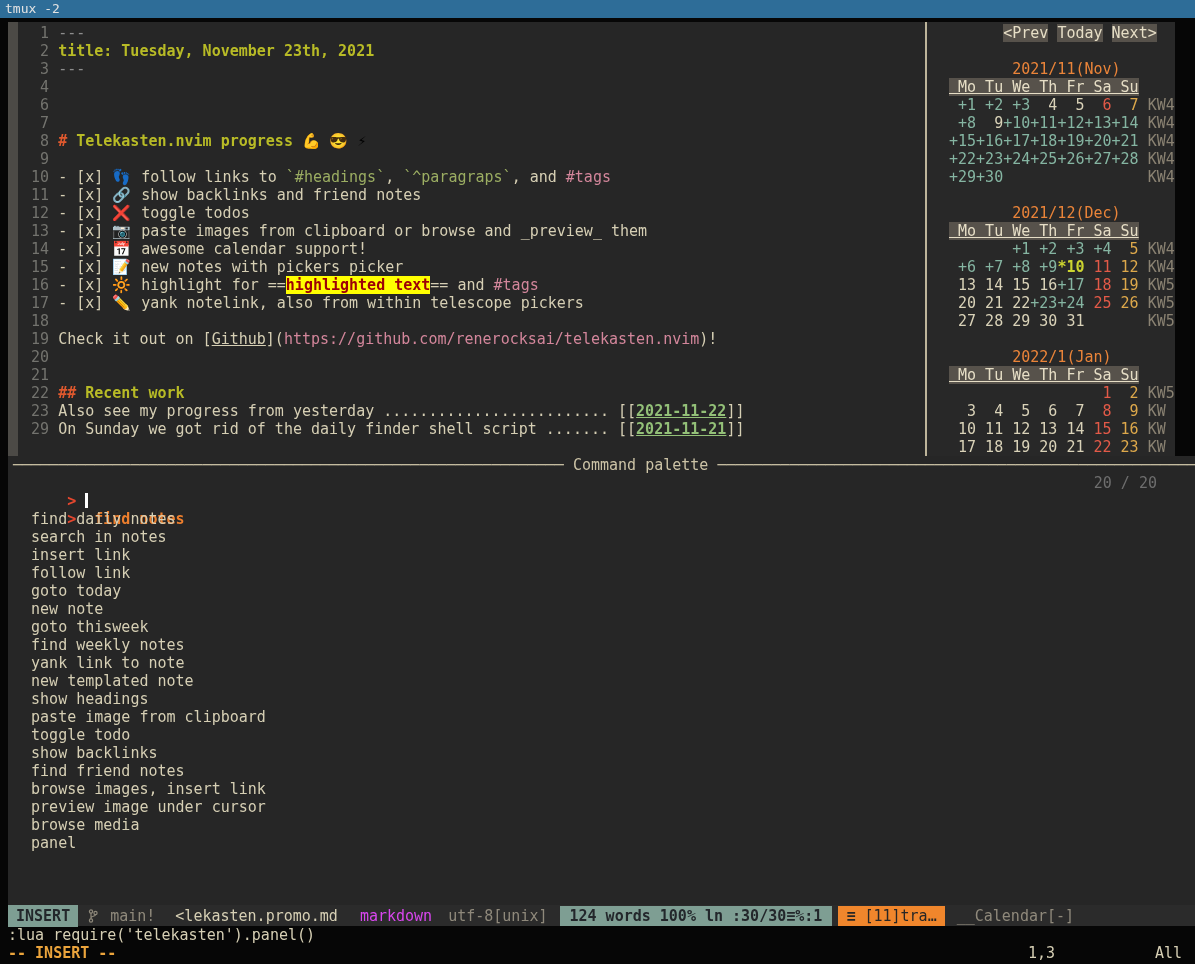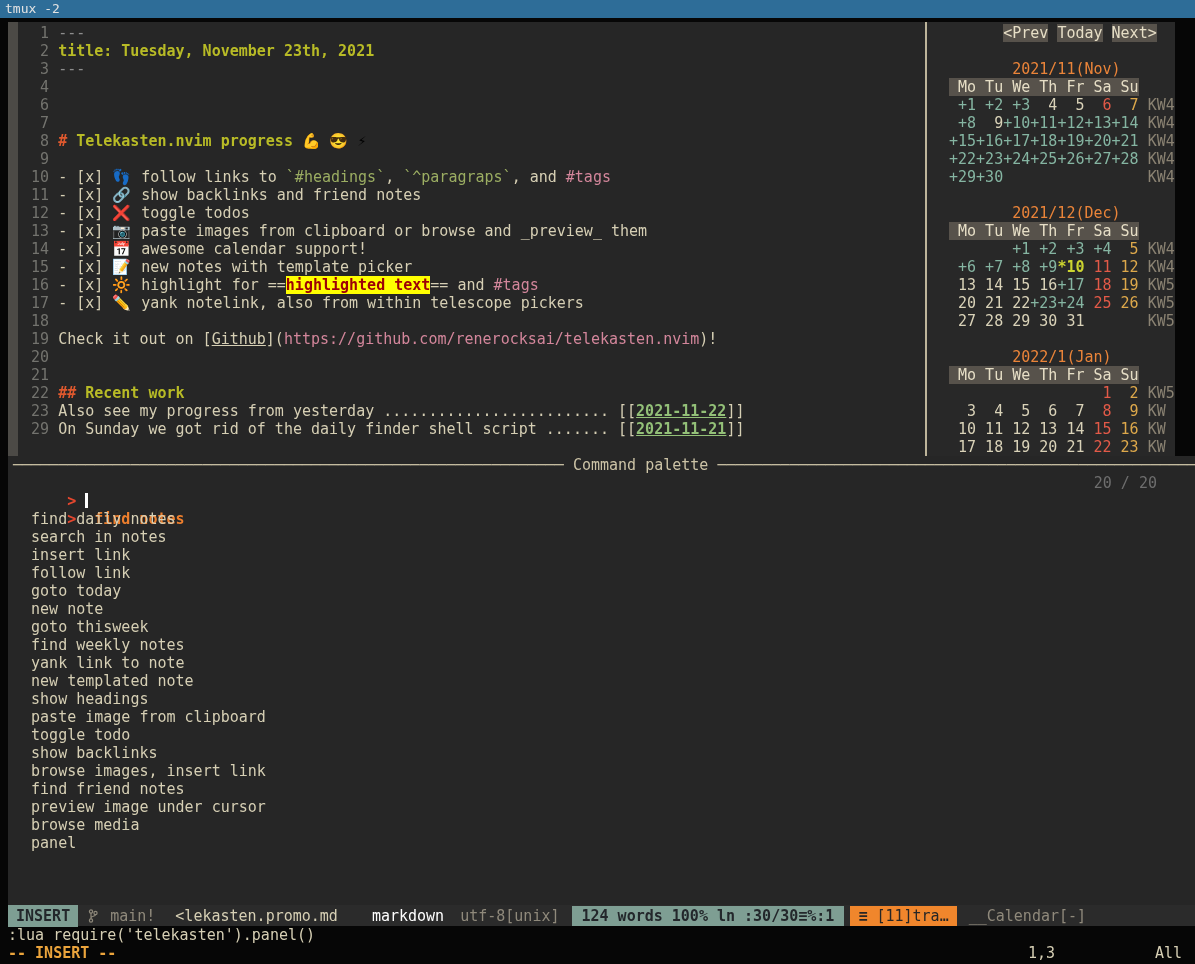--- a/index.html
+++ b/index.html
@@ -26,21 +26,21 @@
   .s-ul{color:#d6cfb4;text-decoration:underline;}
   .s-hl{background:#ffff00;color:#9d0006;font-weight:bold;}
   .s-emoji{display:inline-block;min-width:20px;}
   
   .vsep{position:absolute;left:925px;top:22px;width:2px;height:434px;background:#bdb49a;}
   
   .calwin{position:absolute;left:927px;top:22px;width:248px;height:434px;background:#282828;overflow:hidden;}
   .calrows{position:absolute;left:22px;top:2px;}
   .cal-btn{background:#57524b;color:#e6dec6;}
   .cal-title{color:#ea8439;}
-  .cal-hdr{background:#57524b;color:#e6dec6;}
+  .cal-hdr{background:#57524b;color:#e6dec6;text-decoration:underline;}
   .c-note{color:#85b5a2;}
   .c-plain{color:#d9d2b8;}
   .c-sat{color:#e35a48;}
   .c-sun{color:#dda84b;}
   .c-today{color:#ccd430;font-weight:bold;}
   .c-kw{color:#8a8272;}
   
   .palette{position:absolute;left:8px;top:456px;width:1187px;height:449px;background:#262626;overflow:hidden;}
   .prow{white-space:pre;height:18px;line-height:18px;padding-left:5px;position:relative;}
   .psep{color:#ccc3a6;}
@@ -48,21 +48,21 @@
   .cursor{display:inline-block;width:3px;height:15px;background:#ffffff;vertical-align:-2px;margin-left:9px;}
   .counter{position:absolute;right:38px;top:0;color:#6e6e6e;}
   .s-selected{color:#ee7f2d;font-weight:bold;padding-left:18px;}
   .pal-item{color:#d6cfb4;}
   
   .statusline{position:absolute;left:8px;top:905px;width:1187px;height:21px;background:#2b2b2b;
     display:flex;align-items:center;white-space:pre;}
   .sl-insert{background:#7e9e93;color:#23272b;font-weight:bold;padding:2px 8px;}
   .sl-branch{margin-left:10px;color:#8f897b;display:flex;align-items:center;gap:12px;}
   .sl-file{margin-left:20px;color:#d6cfb4;}
-  .sl-ft{margin-left:34px;color:#ffffff;}
+  .sl-ft{margin-left:22px;color:#d946ef;}
   .sl-enc{margin-left:16px;color:#8f897b;}
   .sl-stats{margin-left:12px;background:#7e9e93;color:#23272b;padding:1px 10px;font-weight:bold;}
   .sl-buf{margin-left:6px;background:#f0862c;color:#262626;padding:1px 8px;}
   .sl-buf .buficon{font-weight:bold;}
   .sl-cal{margin-left:12px;color:#8f897b;}
   
   .cmdline{position:absolute;left:8px;top:926px;width:1187px;height:18px;color:#d6cfb4;white-space:pre;}
   .modeline{position:absolute;left:0;top:944px;width:1195px;height:20px;}
   .modetext{position:absolute;left:8px;color:#eba43c;font-weight:bold;}
   .ruler{position:absolute;left:1028px;color:#d6cfb4;}
@@ -86,21 +86,21 @@
         <div class="trow"><span class="lnum">  4 </span></div>
         <div class="trow"><span class="lnum">  6 </span></div>
         <div class="trow"><span class="lnum">  7 </span></div>
         <div class="trow"><span class="lnum">  8 </span><span class="s-hmark"># </span><span class="s-title">Telekasten.nvim progress </span><span class="s-emoji">💪 😎 ⚡</span></div>
         <div class="trow"><span class="lnum">  9 </span></div>
         <div class="trow"><span class="lnum"> 10 </span><span class="s-text">- [x] </span><span class="s-emoji">👣</span><span class="s-text"> follow links to </span><span class="s-code">`#headings`</span><span class="s-text">, </span><span class="s-code">`^paragraps`</span><span class="s-text">, and </span><span class="s-tag">#tags</span></div>
         <div class="trow"><span class="lnum"> 11 </span><span class="s-text">- [x] </span><span class="s-emoji">🔗</span><span class="s-text"> show backlinks and friend notes</span></div>
         <div class="trow"><span class="lnum"> 12 </span><span class="s-text">- [x] </span><span class="s-emoji">❌</span><span class="s-text"> toggle todos</span></div>
         <div class="trow"><span class="lnum"> 13 </span><span class="s-text">- [x] </span><span class="s-emoji">📷</span><span class="s-text"> paste images from clipboard or browse and _preview_ them</span></div>
         <div class="trow"><span class="lnum"> 14 </span><span class="s-text">- [x] </span><span class="s-emoji">📅</span><span class="s-text"> awesome calendar support!</span></div>
-        <div class="trow"><span class="lnum"> 15 </span><span class="s-text">- [x] </span><span class="s-emoji">📝</span><span class="s-text"> new notes with template picker</span></div>
+        <div class="trow"><span class="lnum"> 15 </span><span class="s-text">- [x] </span><span class="s-emoji">📝</span><span class="s-text"> new notes with pickers picker</span></div>
         <div class="trow"><span class="lnum"> 16 </span><span class="s-text">- [x] </span><span class="s-emoji">🔆</span><span class="s-text"> highlight for </span><span class="s-text">==</span><span class="s-hl">highlighted text</span><span class="s-text">==</span><span class="s-text"> and </span><span class="s-tag">#tags</span></div>
         <div class="trow"><span class="lnum"> 17 </span><span class="s-text">- [x] </span><span class="s-emoji">✏️</span><span class="s-text"> yank notelink, also from within telescope pickers</span></div>
         <div class="trow"><span class="lnum"> 18 </span></div>
         <div class="trow"><span class="lnum"> 19 </span><span class="s-text">Check it out on [</span><span class="s-ul">Github</span><span class="s-text">](</span><span class="s-url">https://github.com/renerocksai/telekasten.nvim</span><span class="s-text">)!</span></div>
         <div class="trow"><span class="lnum"> 20 </span></div>
         <div class="trow"><span class="lnum"> 21 </span></div>
         <div class="trow"><span class="lnum"> 22 </span><span class="s-hmark">## </span><span class="s-title">Recent work</span></div>
         <div class="trow"><span class="lnum"> 23 </span><span class="s-text">Also see my progress from yesterday ......................... [[</span><span class="s-link">2021-11-22</span><span class="s-text">]]</span></div>
         <div class="trow"><span class="lnum"> 29 </span><span class="s-text">On Sunday we got rid of the daily finder shell script ....... [[</span><span class="s-link">2021-11-21</span><span class="s-text">]]</span></div>
       </div>
@@ -154,22 +154,22 @@
         <div class="trow prow pal-item">  goto today</div>
         <div class="trow prow pal-item">  new note</div>
         <div class="trow prow pal-item">  goto thisweek</div>
         <div class="trow prow pal-item">  find weekly notes</div>
         <div class="trow prow pal-item">  yank link to note</div>
         <div class="trow prow pal-item">  new templated note</div>
         <div class="trow prow pal-item">  show headings</div>
         <div class="trow prow pal-item">  paste image from clipboard</div>
         <div class="trow prow pal-item">  toggle todo</div>
         <div class="trow prow pal-item">  show backlinks</div>
+        <div class="trow prow pal-item">  find friend notes</div>
         <div class="trow prow pal-item">  browse images, insert link</div>
-        <div class="trow prow pal-item">  find friend notes</div>
         <div class="trow prow pal-item">  preview image under cursor</div>
         <div class="trow prow pal-item">  browse media</div>
         <div class="trow prow pal-item">  panel</div>
       </div>
   </div>
 
   <div class="statusline">
     <span class="sl-insert">INSERT</span>
     <span class="sl-branch"><svg width="10" height="14" viewBox="0 0 10 14">
           <g fill="none" stroke="#8f897b" stroke-width="1.2">

